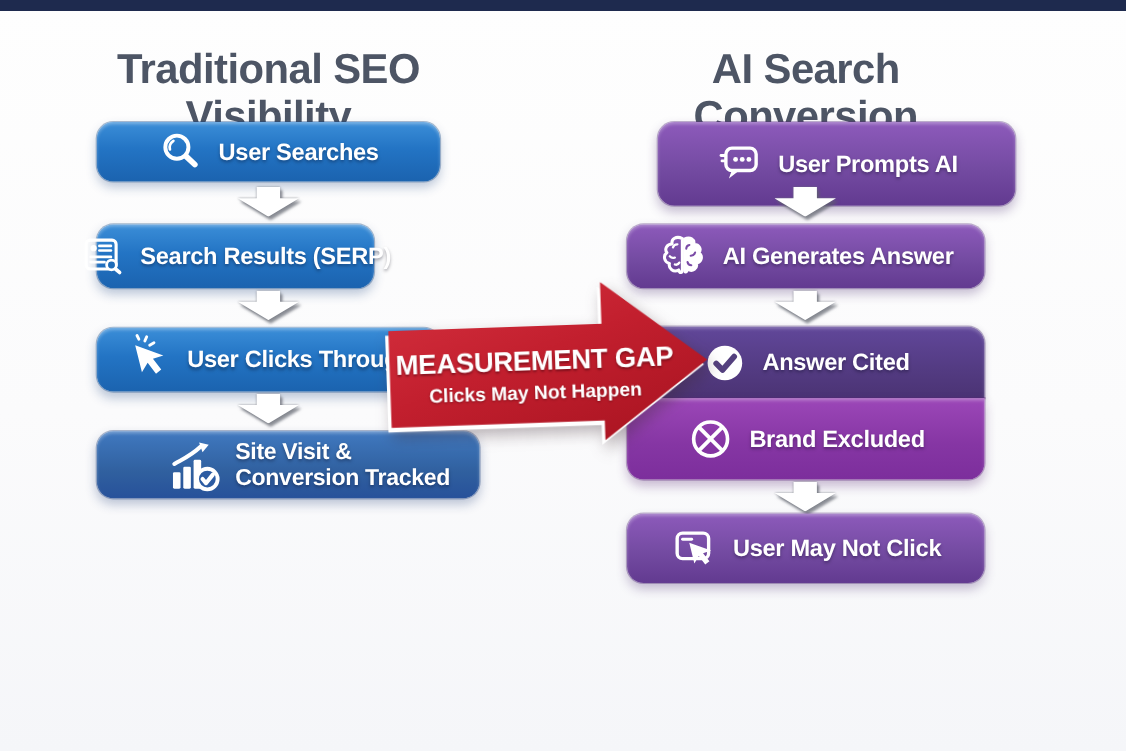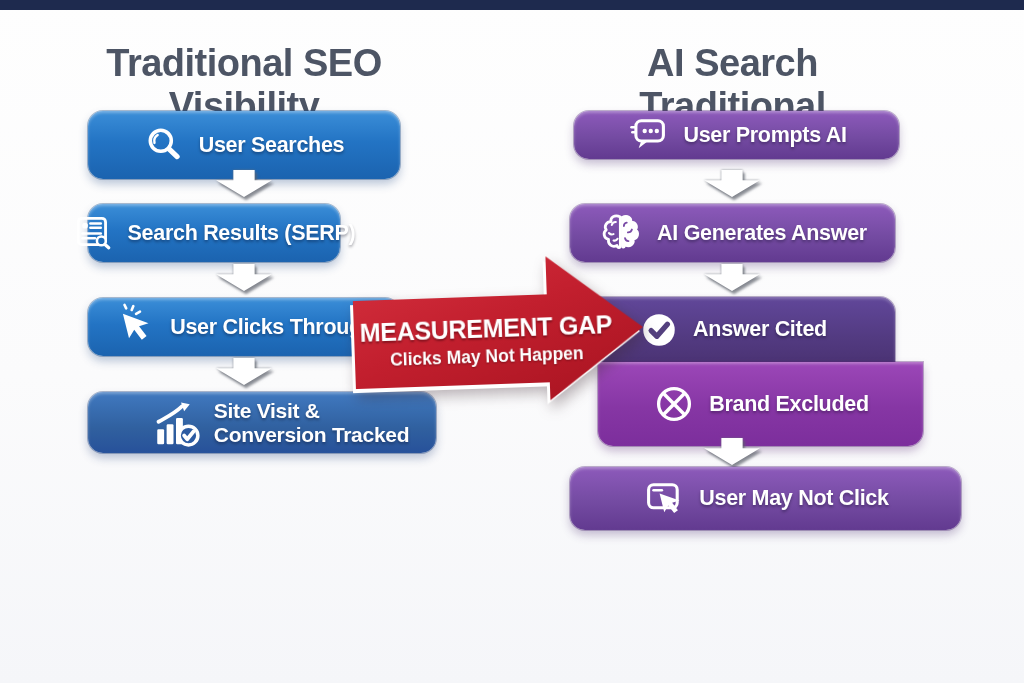--- a/index.html
+++ b/index.html
@@ -60,23 +60,23 @@
   svg{overflow:visible}
 </style>
 </head>
 <body>
 
 <div class="canvas">
 
   <div class="topbar"></div>
 
   <div class="col-title left">Traditional SEO Visibility</div>
-  <div class="col-title right">AI Search Traditional</div>
-
-  <div class="step blue" style="left:88px;top:111px;width:312px;height:68px;">
+  <div class="col-title right">AI Search Conversion</div>
+
+  <div class="step blue" style="left:88px;top:111px;width:312px;height:54px;">
     <svg class="icon" width="42" height="42" viewBox="0 0 40 40">
       <circle cx="16" cy="16" r="10" fill="none" stroke="#fff" stroke-width="3.4"></circle>
       <path d="M13 10.5 a7 7 0 0 0 -3 7.5" fill="none" stroke="#fff" stroke-width="2.3" stroke-linecap="round"></path>
       <line x1="24" y1="24" x2="31.5" y2="31" stroke="#fff" stroke-width="5" stroke-linecap="round"></line>
     </svg>
     <span class="label">User Searches</span>
   </div>
 
   <div class="darr" style="left:216px;top:170px;">
       <div class="shape"></div>
@@ -125,21 +125,21 @@
       <path d="M24 3.5 L31 5 L26.5 10.5 Z" fill="#fff"></path>
       <circle cx="30" cy="30" r="7.5" fill="#2c5ba2" stroke="#fff" stroke-width="2.8"></circle>
       <path d="M26.5 30 L29 33 L34 26.8" fill="none" stroke="#fff" stroke-width="3" stroke-linecap="round" stroke-linejoin="round"></path>
     </svg>
     <span class="label2">
       <span style="display:block">Site Visit &amp;</span>
       <span style="display:block">Conversion Tracked</span>
     </span>
   </div>
 
-  <div class="step purple" style="left:574px;top:111px;width:325px;height:48px;">
+  <div class="step purple" style="left:598px;top:111px;width:325px;height:76px;">
     <svg class="icon" width="44" height="44" viewBox="0 0 40 40">
       <rect x="9" y="7" width="25" height="18.5" rx="5" fill="none" stroke="#fff" stroke-width="2.8"></rect>
       <path d="M14 25 L11.5 32 L20 25.5 Z" fill="#fff"></path>
       <line x1="5" y1="13" x2="8.5" y2="13" stroke="#fff" stroke-width="2.4" stroke-linecap="round"></line>
       <line x1="5.8" y1="17.5" x2="8.5" y2="17.5" stroke="#fff" stroke-width="2.4" stroke-linecap="round"></line>
       <circle cx="17" cy="16.3" r="2" fill="#fff"></circle>
       <circle cx="22.5" cy="16.3" r="2" fill="#fff"></circle>
       <circle cx="28" cy="16.3" r="2" fill="#fff"></circle>
     </svg>
     <span class="label">User Prompts AI</span>
@@ -164,34 +164,34 @@
     </div>
 
   <div class="step cited" style="left:570px;top:297px;width:325px;height:65px;">
     <svg class="icon" width="42" height="42" viewBox="0 0 40 40">
       <circle cx="20" cy="20" r="15" fill="#fff"></circle>
       <path d="M12.5 20.5 L18 26 L28 14.5" fill="none" stroke="#54407e" stroke-width="5" stroke-linecap="round" stroke-linejoin="round"></path>
     </svg>
     <span class="label">Answer Cited</span>
   </div>
 
-  <div class="step excluded" style="left:570px;top:362px;width:325px;height:84px;margin-left:28px;">
+  <div class="step excluded" style="left:570px;top:362px;width:325px;height:74px;">
     <svg class="icon" width="44" height="44" viewBox="0 0 40 40">
       <circle cx="20" cy="20" r="14" fill="none" stroke="#fff" stroke-width="3"></circle>
       <line x1="10.5" y1="10.5" x2="29.5" y2="29.5" stroke="#fff" stroke-width="3.2"></line>
       <line x1="29.5" y1="10.5" x2="10.5" y2="29.5" stroke="#fff" stroke-width="3.2"></line>
     </svg>
     <span class="label">Brand Excluded</span>
   </div>
 
   <div class="darr" style="left:704px;top:438px;">
       <div class="shape"></div>
     </div>
 
-  <div class="step purple" style="left:570px;top:467px;width:391px;height:63px;">
+  <div class="step purple" style="left:570px;top:467px;width:325px;height:63px;">
     <svg class="icon" width="44" height="44" viewBox="0 0 40 40">
       <rect x="6" y="7" width="26" height="21" rx="4.5" fill="none" stroke="#fff" stroke-width="2.8"></rect>
       <line x1="10.5" y1="12" x2="18" y2="12" stroke="#fff" stroke-width="2.4" stroke-linecap="round"></line>
       <g transform="translate(16,15) rotate(-14)">
         <path d="M0 0 L0 17.5 L5 12.5 L8.5 20.5 L12.5 18.8 L9 11 L16 10.6 Z" fill="#fff"></path>
       </g>
     </svg>
     <span class="label">User May Not Click</span>
   </div>
 

